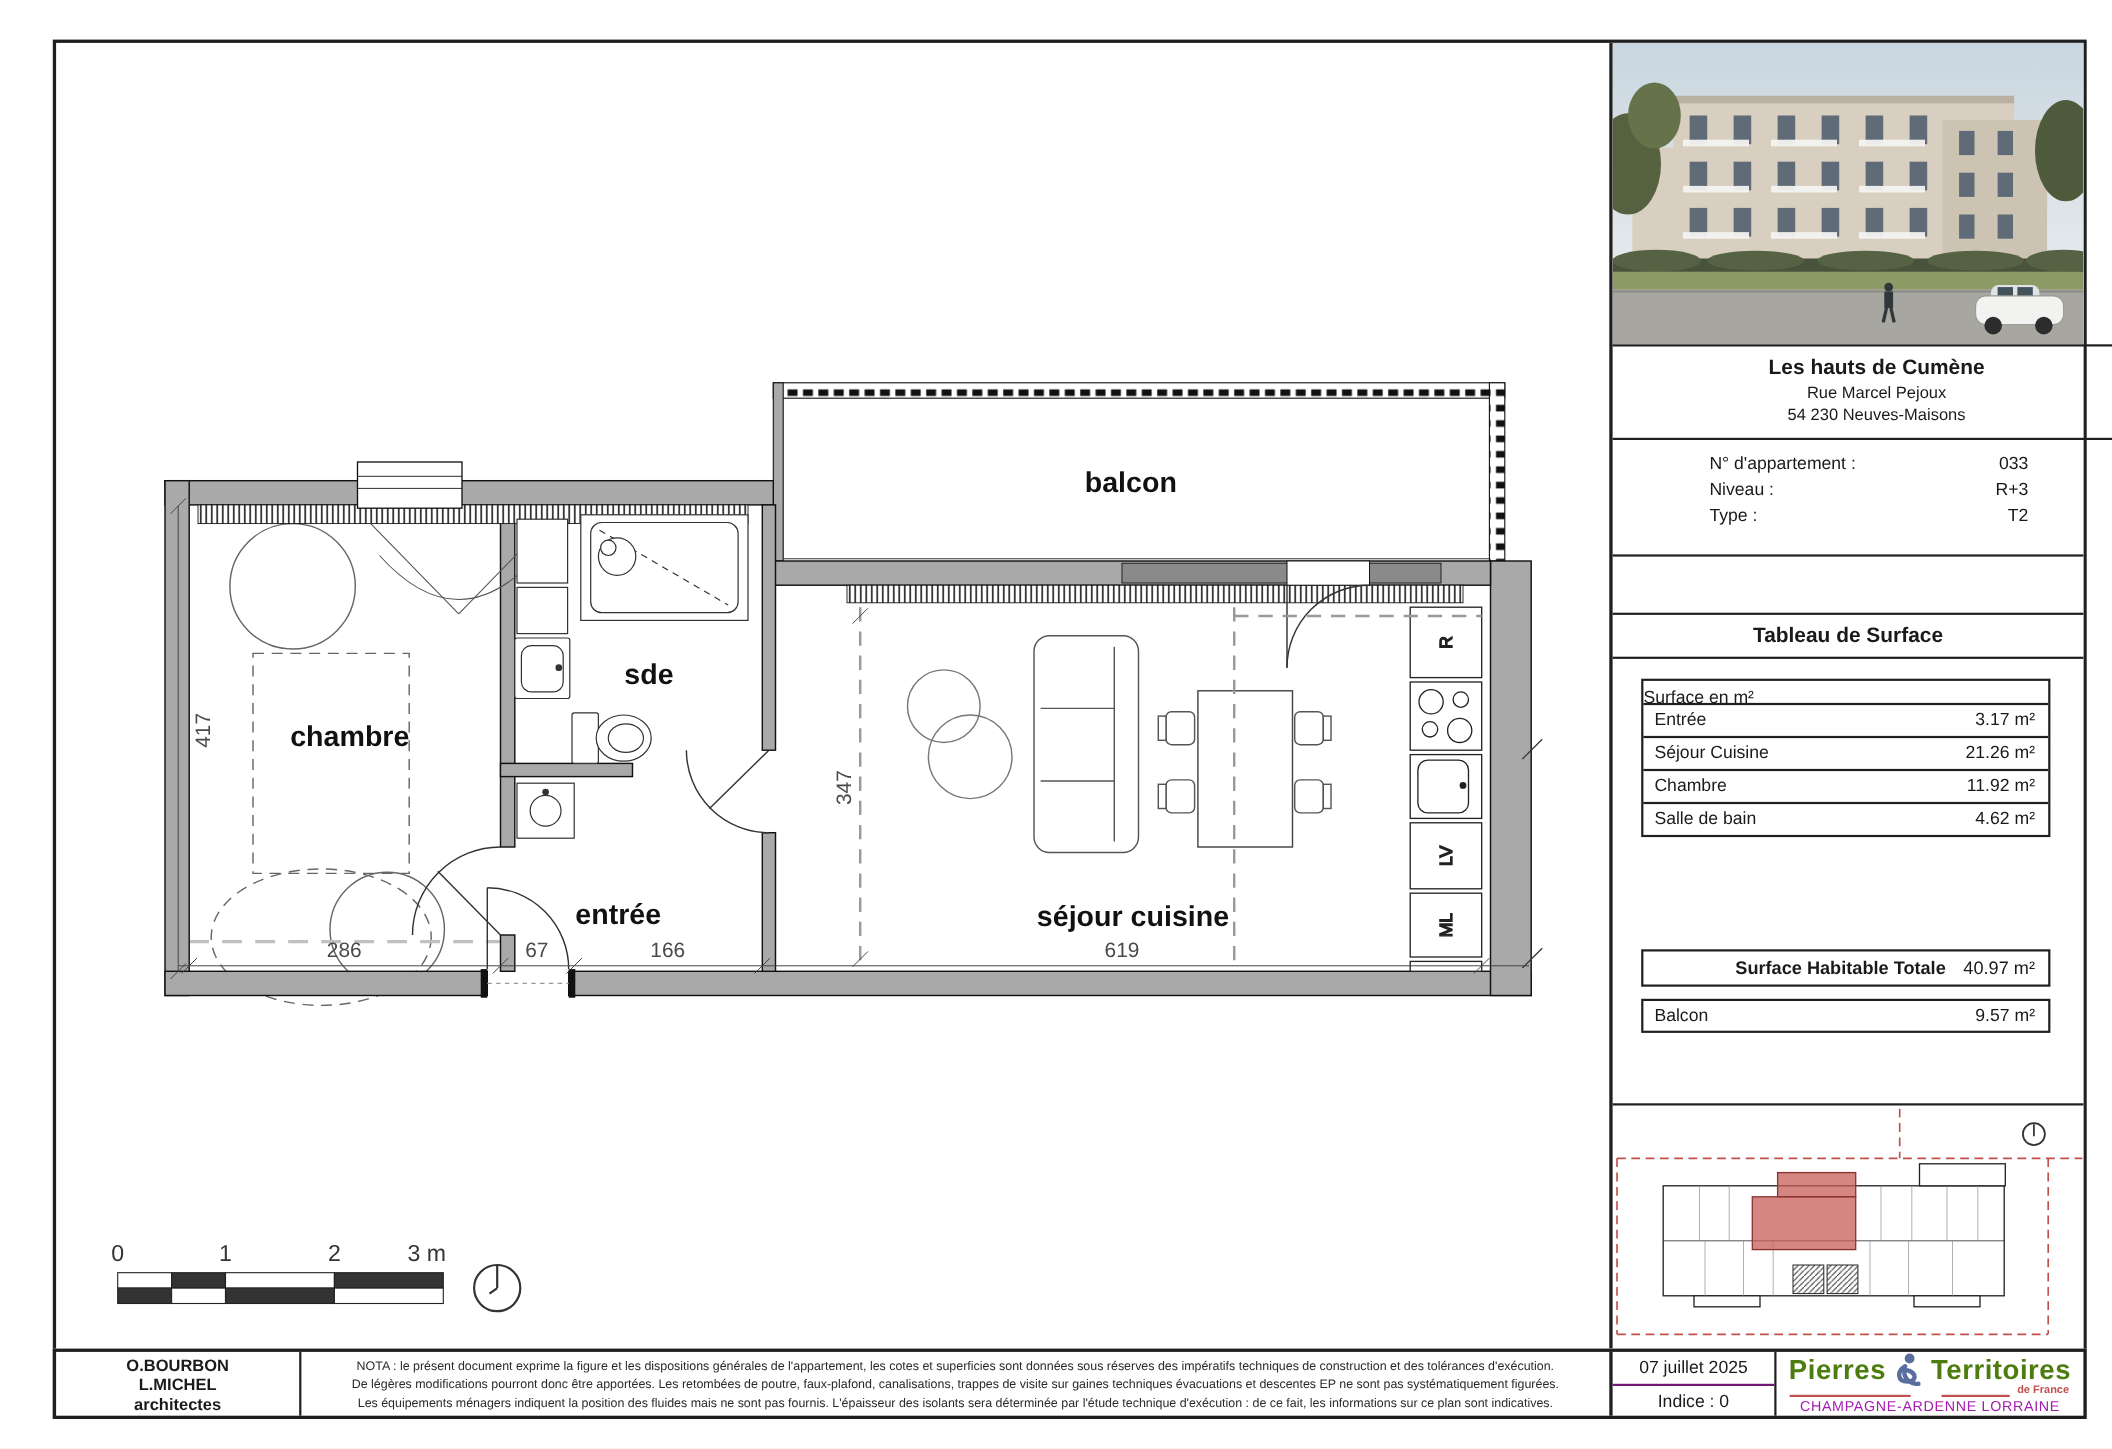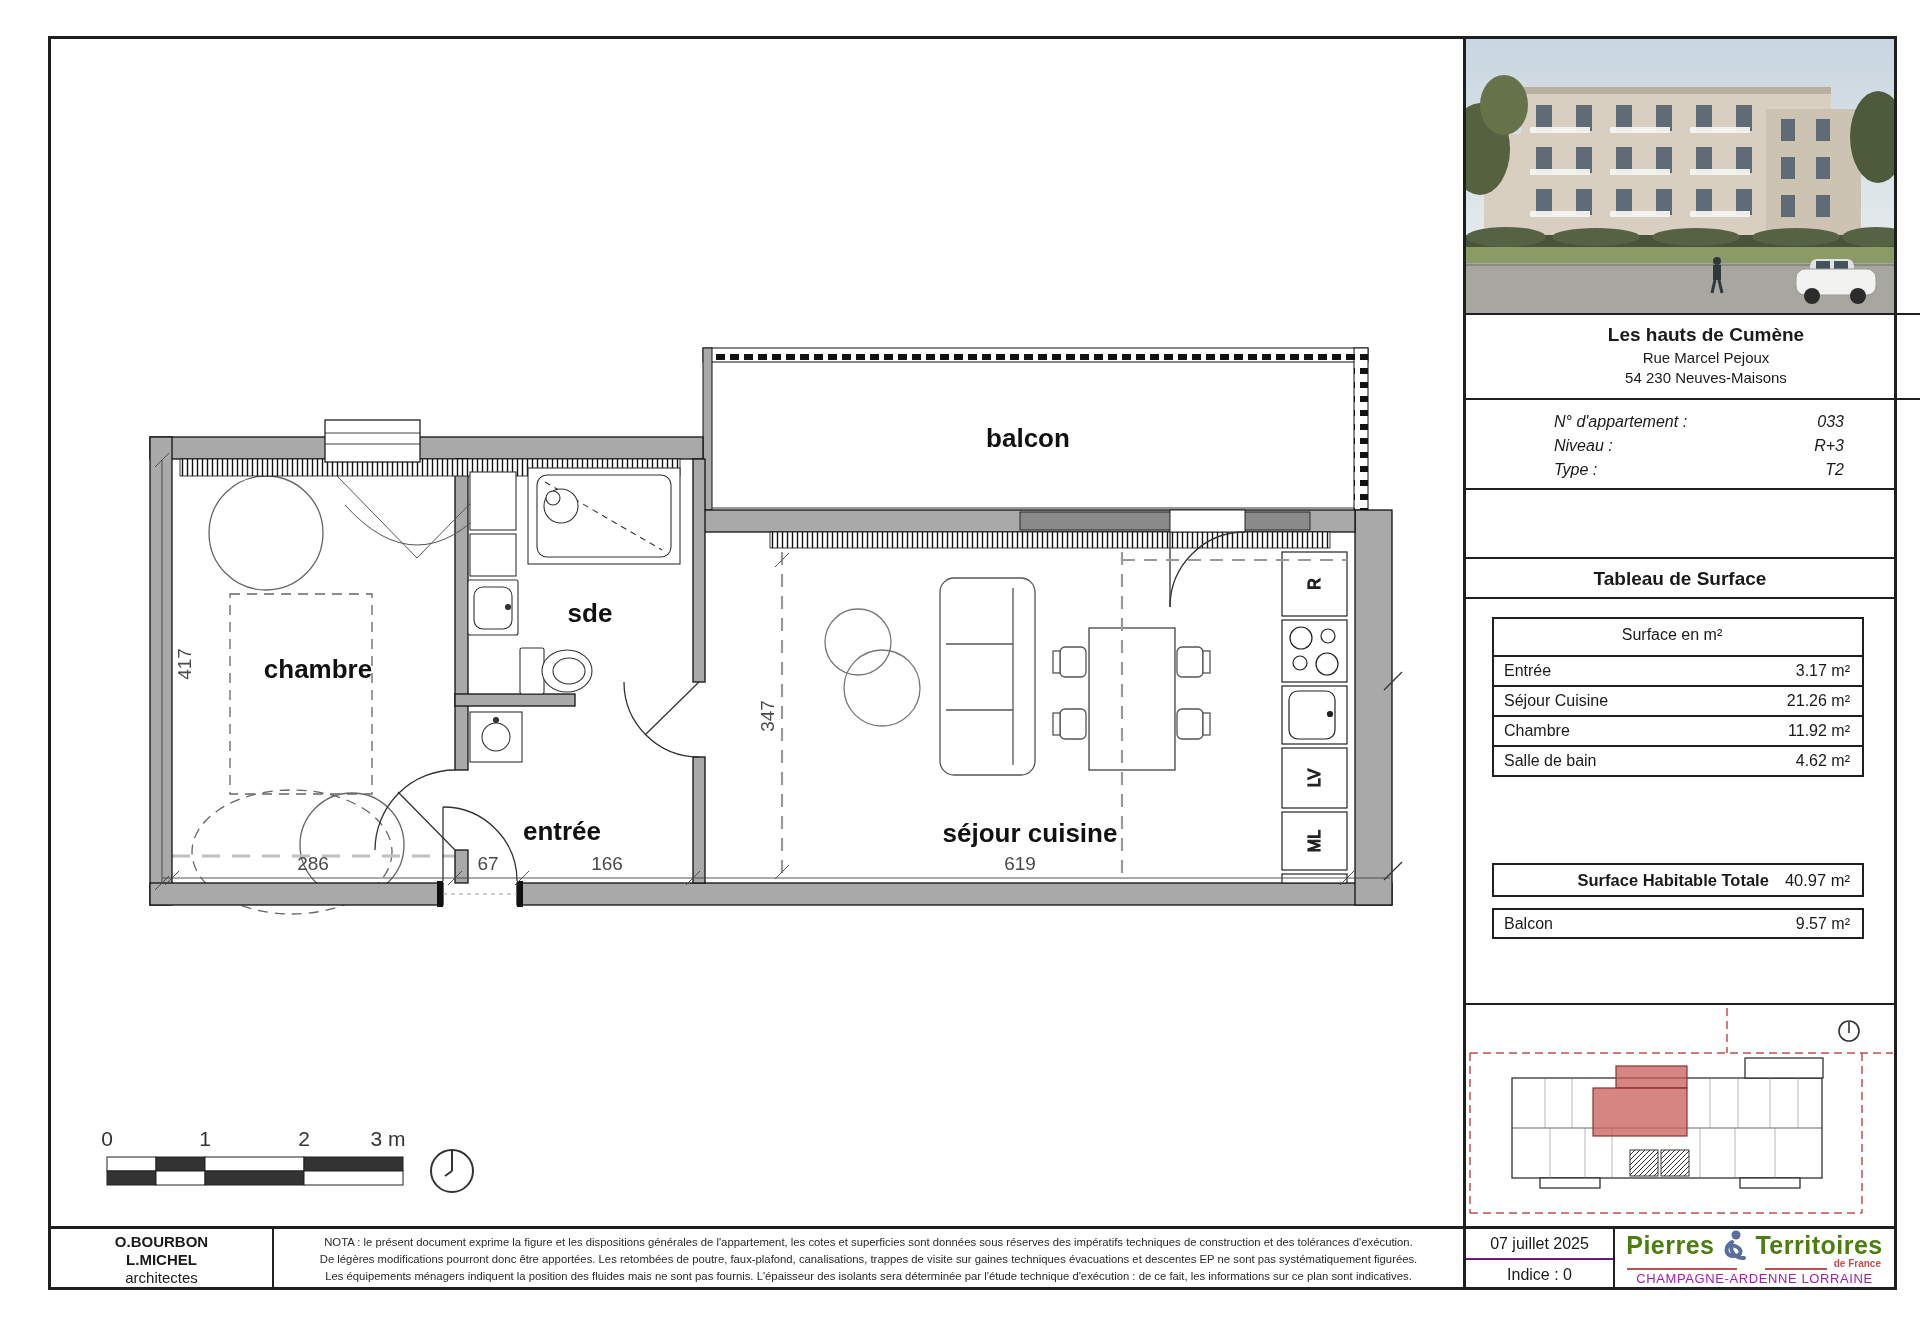--- a/index.html
+++ b/index.html
@@ -6,35 +6,35 @@
   #page{position:relative;width:1920px;height:1317px;background:#ffffff;
         font-family:"Liberation Sans",sans-serif;color:#1a1a1a;overflow:hidden;margin:0 auto;}
   .abs{position:absolute;box-sizing:border-box;}
   #frame{left:48px;top:36px;width:1849px;height:1254px;border:3px solid #1f1f1f;}
   
   #panel{left:1463px;top:39px;width:431px;height:1187px;border-left:3px solid #1f1f1f;background:#fff;}
   #photo{left:0;top:0;width:428px;height:274px;overflow:hidden;}
   #titleblock{left:0;top:274px;width:480px;height:87px;border-top:2px solid #1f1f1f;border-bottom:2px solid #1f1f1f;text-align:center;padding-top:9px;}
   #titleblock .t1{font-size:19px;font-weight:bold;}
   #titleblock .t2{font-size:15px;margin-top:3px;}
-  #infoblock{left:0;top:361px;width:428px;height:90px;border-bottom:2px solid #1f1f1f;padding:10px 50px 0 88px;font-size:16px;font-style:italic;}
+  #infoblock{left:0;top:361px;width:428px;height:106px;border-bottom:2px solid #1f1f1f;padding:10px 50px 0 88px;font-size:16px;}
   .inforow{display:flex;justify-content:space-between;line-height:24px;}
   #tabheader{left:0;top:518px;width:428px;height:42px;border-top:2px solid #1f1f1f;border-bottom:2px solid #1f1f1f;
              text-align:center;line-height:40px;font-weight:bold;font-size:19px;}
   #stable{left:26px;top:578px;width:372px;border:2px solid #1f1f1f;font-size:16px;}
-  #stable .hdr{height:36px;line-height:32px;text-align:center;padding-right:12px;}
+  #stable .hdr{height:20px;line-height:32px;text-align:left;padding-right:12px;}
   #stable .row{height:28px;line-height:28px;border-top:2px solid #1f1f1f;display:flex;justify-content:space-between;padding:0 12px 0 10px;}
   #totalbox{left:26px;top:824px;width:372px;height:34px;border:2px solid #1f1f1f;display:flex;justify-content:flex-end;align-items:center;gap:16px;padding:0 12px;font-size:16.5px;}
   #totalbox .lbl{font-weight:bold;}
   #balconbox{left:26px;top:869px;width:372px;height:31px;border:2px solid #1f1f1f;display:flex;justify-content:space-between;align-items:center;padding:0 12px 0 10px;font-size:16px;}
   #keyplanbox{left:0;top:964px;width:428px;height:223px;border-top:2px solid #1f1f1f;}
   
   #footerband{left:48px;top:1226px;width:1849px;height:64px;border-top:3px solid #1f1f1f;border-left:3px solid #1f1f1f;border-right:3px solid #1f1f1f;border-bottom:3px solid #1f1f1f;background:#fff;}
   #architects{left:0;top:0;width:223px;height:58px;border-right:2px solid #1f1f1f;text-align:center;font-size:15px;font-weight:bold;padding-top:4px;line-height:18px;}
-  #architects .a3{font-weight:normal;}
+  #architects .a3{font-weight:bold;}
   #nota{left:223px;top:0;width:1189px;height:58px;font-size:11.3px;color:#2a2a2a;text-align:center;padding-top:5px;line-height:17px;}
   #datebox{left:1412px;top:0;width:152px;height:58px;border-left:3px solid #1f1f1f;border-right:2px solid #1f1f1f;font-size:16px;text-align:center;}
   #datebox .d1{height:29px;line-height:29px;border-bottom:2px solid #701a75;}
   #datebox .d2{height:47px;line-height:29px;}
   #logocell{left:1564px;top:0;width:279px;height:58px;}
   #logorow{position:absolute;top:1px;left:0;width:100%;text-align:center;font-size:25px;font-weight:bold;color:#4d7c0f;letter-spacing:0.5px;}
   #defrance{position:absolute;top:29px;right:13px;font-size:10px;color:#c0504d;font-weight:bold;}
   .redbar{position:absolute;top:39px;height:2px;background:#c0504d;}
   #region{position:absolute;top:42px;left:0;width:100%;text-align:center;font-size:13px;font-weight:normal;color:#a21caf;letter-spacing:0.6px;}
   

